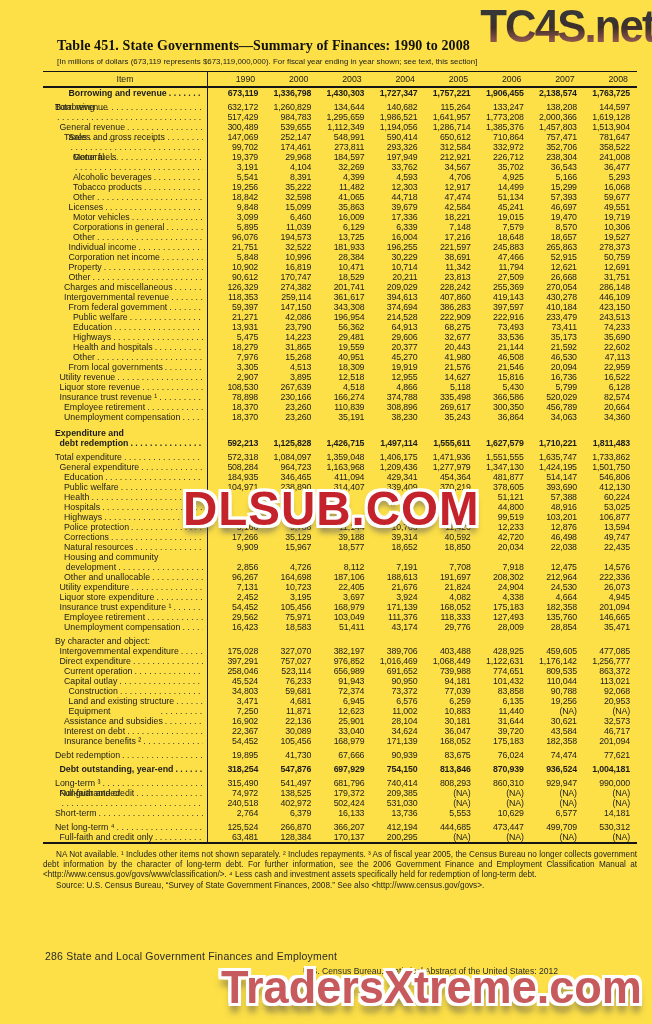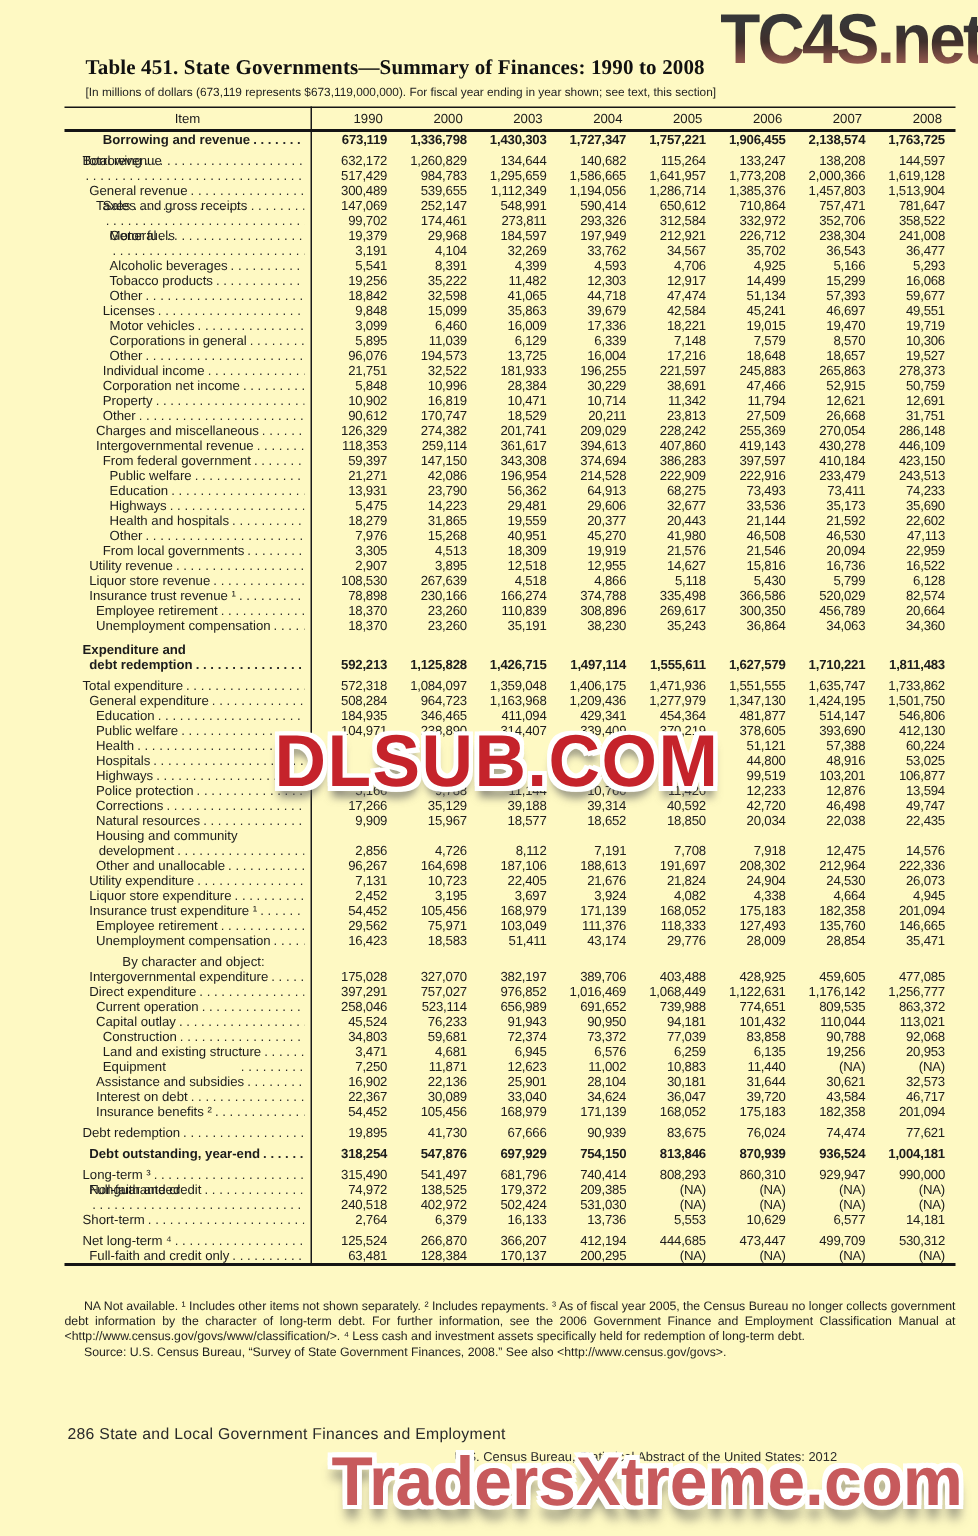--- a/index.html
+++ b/index.html
@@ -1,18 +1,18 @@
 <!DOCTYPE html>
 <html><head>
 <meta charset="utf-8">
 <style>
   html,body{margin:0;padding:0;background:#ffffff;}
   body{width:652px;height:1024px;position:relative;overflow:hidden;
        font-family:"Liberation Sans",sans-serif;color:#1c1c1c;}
-  .page{position:absolute;inset:0;background:#fef9c3;}
+  .page{position:absolute;inset:0;background:#fde047;}
 
   .title{position:absolute;left:57px;top:38px;width:560px;
          font-family:"Liberation Serif",serif;font-weight:bold;font-size:14px;
          letter-spacing:.1px;color:#111;}
   .subtitle{position:absolute;left:57px;top:57px;width:560px;
             font-size:7.9px;color:#222;}
 
   .tbl{position:absolute;left:43px;top:71px;width:594px;font-size:8.8px;}
   .grid{position:relative;}
   .grid::before{content:"";position:absolute;left:164px;top:0;bottom:0;width:1px;
@@ -31,21 +31,21 @@
   .head .lbl{display:block;text-align:center;padding-right:0;}
   .txt{white-space:nowrap;}
   .dots{flex:1;overflow:hidden;white-space:nowrap;margin-left:2px;color:#2a2a2a;}
   .dots::after{content:". . . . . . . . . . . . . . . . . . . . . . . . . . . . . . . . . . . . . . . . .";}
   .cell{flex:1;text-align:right;padding-right:2px;white-space:nowrap;
         letter-spacing:-.15px;box-sizing:border-box;}
   .cell:last-child{padding-right:7px;}
   .head .cell{padding-right:5px;letter-spacing:0;}
   .head .cell:last-child{padding-right:9px;}
 
-  .fnblock{margin-top:22px;font-size:8.2px;line-height:10.4px;color:#1e1e1e;
+  .fnblock{margin-top:6px;font-size:8.2px;line-height:10.4px;color:#1e1e1e;
            text-align:justify;}
   .fnblock p{margin:0;text-indent:13px;}
 
   .pgfooter{position:absolute;left:45px;top:950px;font-size:10.5px;color:#2a2a2a;
             letter-spacing:.2px;}
   .credit{position:absolute;left:303px;top:966px;font-size:8.6px;color:#2b2b2b;}
 
   .wm{position:absolute;font-weight:bold;line-height:1;white-space:nowrap;z-index:9;}
   .wm-tc4s{top:2px;right:-3px;font-size:47px;letter-spacing:-2px;
     transform:scaleX(.93);transform-origin:right top;
@@ -113,21 +113,21 @@
             <div class="cell">144,597</div>
           </div>
           <div class="row">
             <div class="lbl" style="padding-left: 12px; flex-direction: column;">
               <span class="txt">Total revenue</span>
               <span class="dots"></span>
             </div>
             <div class="cell">517,429</div>
             <div class="cell">984,783</div>
             <div class="cell">1,295,659</div>
-            <div class="cell">1,586,665</div>
+            <div class="cell">1,986,521</div>
             <div class="cell">1,641,957</div>
             <div class="cell">1,773,208</div>
             <div class="cell">2,000,366</div>
             <div class="cell">1,619,128</div>
           </div>
           <div class="row">
             <div class="lbl" style="padding-left: 16.5px;">
               <span class="txt">General revenue</span>
               <span class="dots"></span>
             </div>
@@ -802,21 +802,21 @@
             <div class="cell">16,423</div>
             <div class="cell">18,583</div>
             <div class="cell">51,411</div>
             <div class="cell">43,174</div>
             <div class="cell">29,776</div>
             <div class="cell">28,009</div>
             <div class="cell">28,854</div>
             <div class="cell">35,471</div>
           </div>
           <div class="row gap">
-            <div class="lbl" style="padding-left: 12px; justify-content: center;">
+            <div class="lbl" style="padding-left: 12px;">
               <span class="txt">By character and object:</span>
             </div>
           </div>
           <div class="row">
             <div class="lbl" style="padding-left: 16.5px;">
               <span class="txt">Intergovernmental expenditure</span>
               <span class="dots"></span>
             </div>
             <div class="cell">175,028</div>
             <div class="cell">327,070</div>

